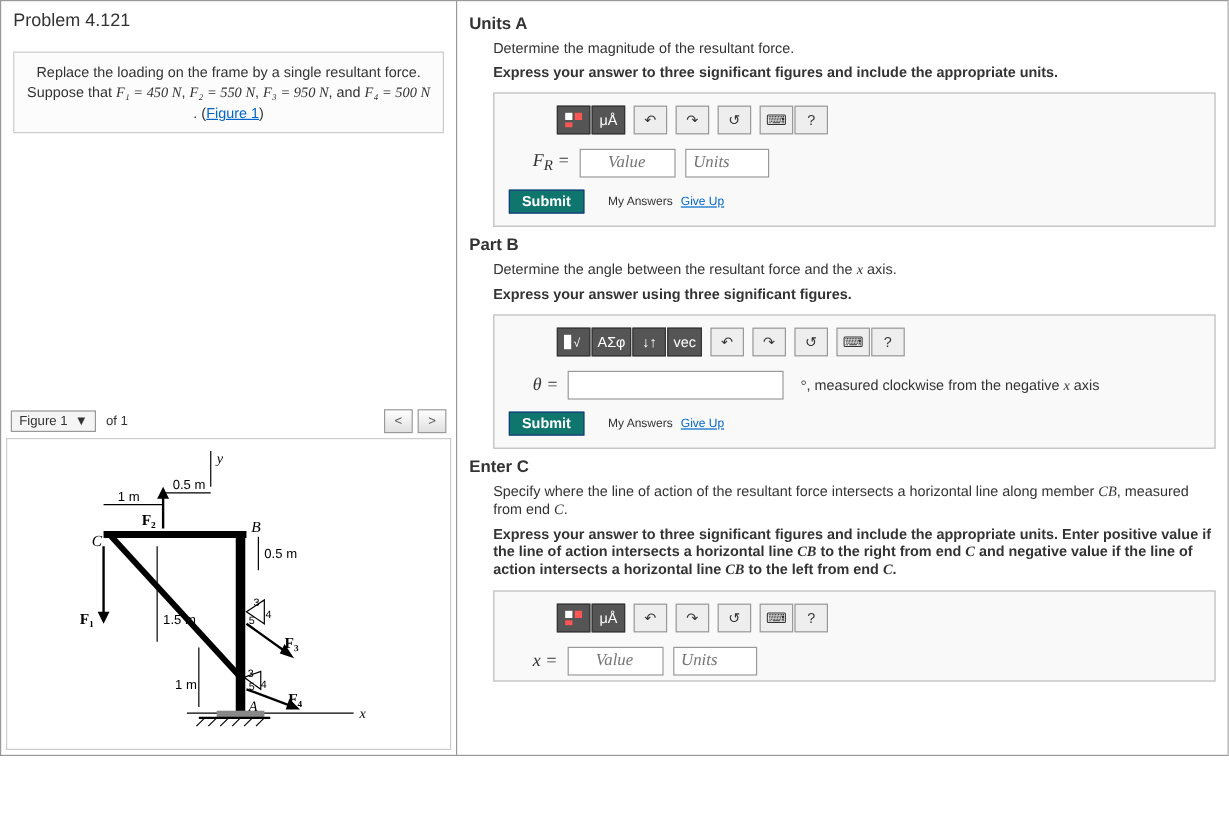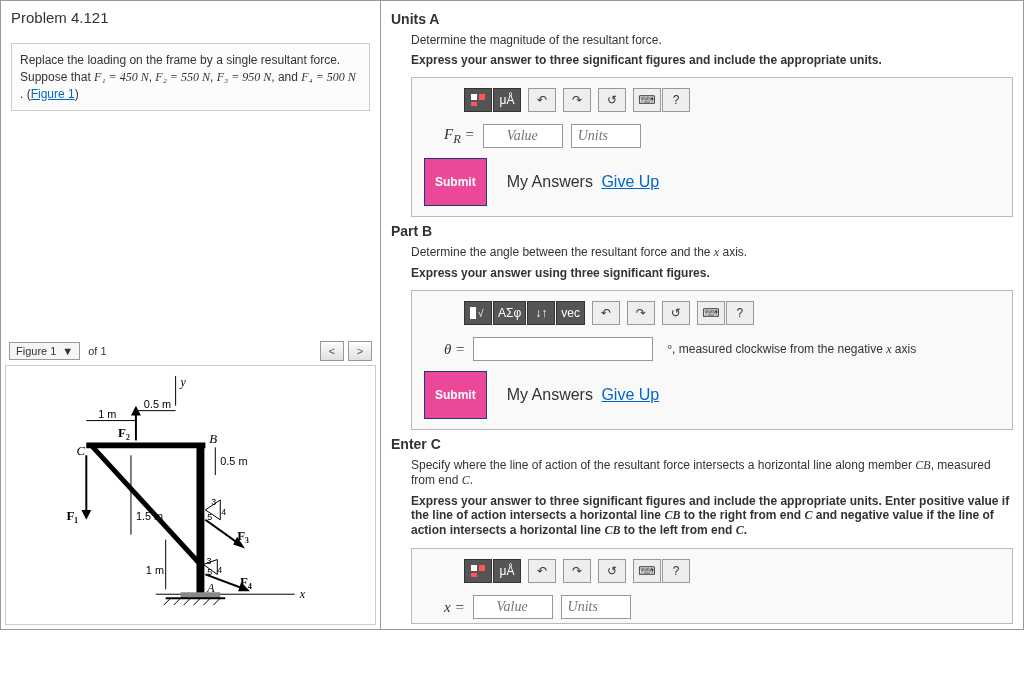--- a/index.html
+++ b/index.html
@@ -1,21 +1,21 @@
 <!DOCTYPE html>
 <html><head>
 <meta charset="utf-8">
 <style>
   * { box-sizing: border-box; margin: 0; padding: 0; }
   body { font-family: Arial, sans-serif; font-size: 12px; color: #333; background: #fff; }
   .app { display: flex; width: 1024px; height: 630px; border: 1px solid #999; }
   .left-pane { width: 380px; border-right: 1px solid #999; display: flex; flex-direction: column; }
   .right-pane { flex: 1; overflow-y: auto; padding: 4px 10px 10px 10px; }
   .problem-title { font-size: 15px; padding: 8px 10px; border-bottom: 1px solid transparent; }
-  .problem-box { margin: 8px 10px; padding: 8px; border: 1px solid #ccc; background: #fcfcfc; font-size: 12px; line-height: 1.4; }
+  .problem-box { margin: 8px 10px; padding: 8px; border: 1px solid #ccc; background: #fcfcfc; font-size: 12px; line-height: 1.4; text-align: center; }
   .fig-link { color: #0066cc; text-decoration: underline; cursor: pointer; }
   .left-spacer { flex: 1; }
   .fig-bar { display: flex; align-items: center; gap: 4px; margin: 4px 8px; }
   .fig-select { border: 1px solid #999; background: #f5f5f5; padding: 2px 6px; font-size: 11px; display: inline-flex; align-items: center; gap: 6px; }
   .fig-of { font-size: 11px; padding: 0 4px; }
   .navbtn { border: 1px solid #999; background: linear-gradient(#fefefe,#e0e0e0); width: 24px; height: 20px; font-size: 11px; cursor: pointer; color:#555; }
   .figure-area { height: 260px; border: 1px solid #ccc; margin: 0 4px 4px 4px; background: #fff; position: relative; overflow: hidden; }
   .figure-area svg { width: 100%; height: 100%; }
   .part-head { font-size: 14px; font-weight: bold; margin: 6px 0 6px 0; }
   .part-sub { font-size: 12px; margin: 0 0 6px 20px; }
@@ -26,22 +26,22 @@
   .tb-btn.light { background: #eee; color: #333; border: 1px solid #999; margin-left: 6px; }
   .tb-btn.q { background: #eee; color: #333; border: 1px solid #999; width: 24px; }
   .answer-row { display: flex; align-items: center; gap: 8px; margin-left: 20px; }
   .eqlabel { font-family: 'Times New Roman', serif; font-style: italic; font-size: 15px; }
   .val-input { width: 80px; height: 24px; border: 1px solid #999; padding: 2px 23px; font-family: 'Times New Roman', serif; font-style: italic; font-size: 14px; color: #888; }
   .val-input.wide { width: 180px; }
   .unit-input { width: 70px; height: 24px; border: 1px solid #999; padding: 2px 6px; font-family: 'Times New Roman', serif; font-style: italic; font-size: 14px; color: #888; }
   .suffix { font-size: 12px; color: #333; margin-left: 6px; }
   .suffix .deg { font-family: 'Times New Roman', serif; }
   .submit-row { display: flex; align-items: center; gap: 20px; margin-top: 10px; margin-left: 0; }
-  .submit-btn { background: #ec4899; color: #fff; border: 1px solid #1a3a80; padding: 16px 10px; font-weight: bold; font-size: 12px; cursor: pointer; }
-  .my-answers { font-size: 16px; color: #333; }
+  .submit-btn { background: #0f766e; color: #fff; border: 1px solid #1a3a80; padding: 2px 10px; font-weight: bold; font-size: 12px; cursor: pointer; }
+  .my-answers { font-size: 10px; color: #333; }
   .giveup { color: #0066cc; text-decoration: underline; cursor: pointer; margin-left: 4px; }
   .serif-i { font-family: 'Times New Roman', serif; font-style: italic; }
 </style>
 </head>
 <body>
 
 <div class="app">
 
   <div class="left-pane">
     <div class="problem-title">Problem 4.121</div>

